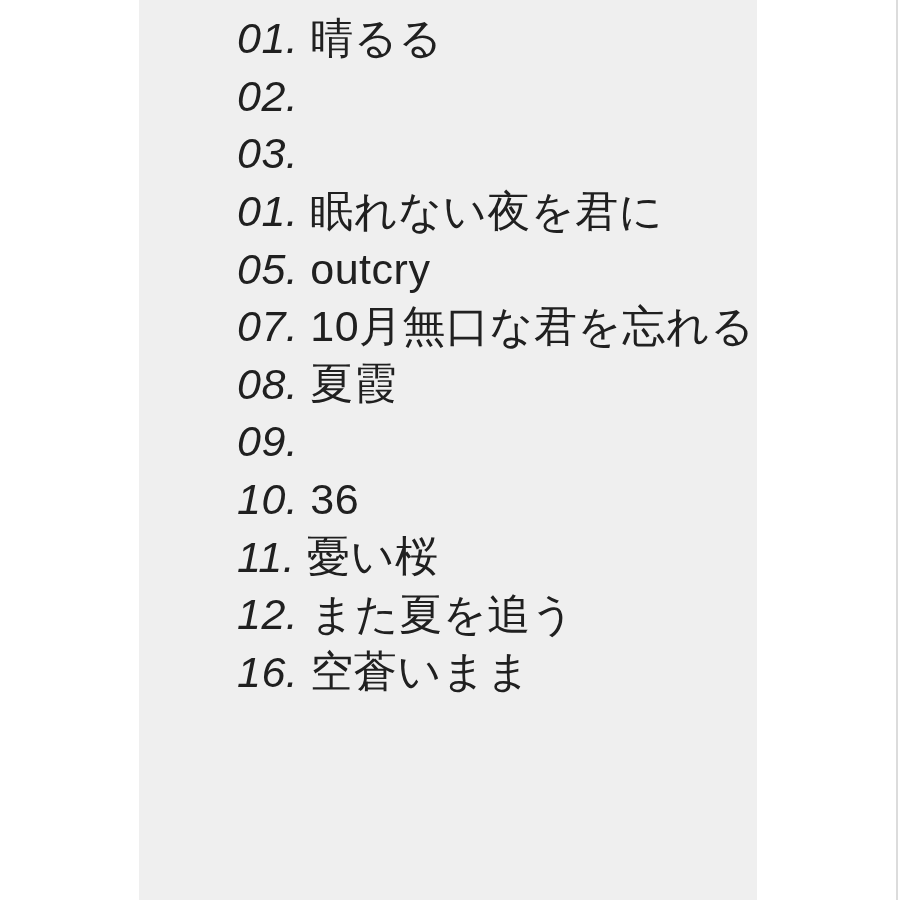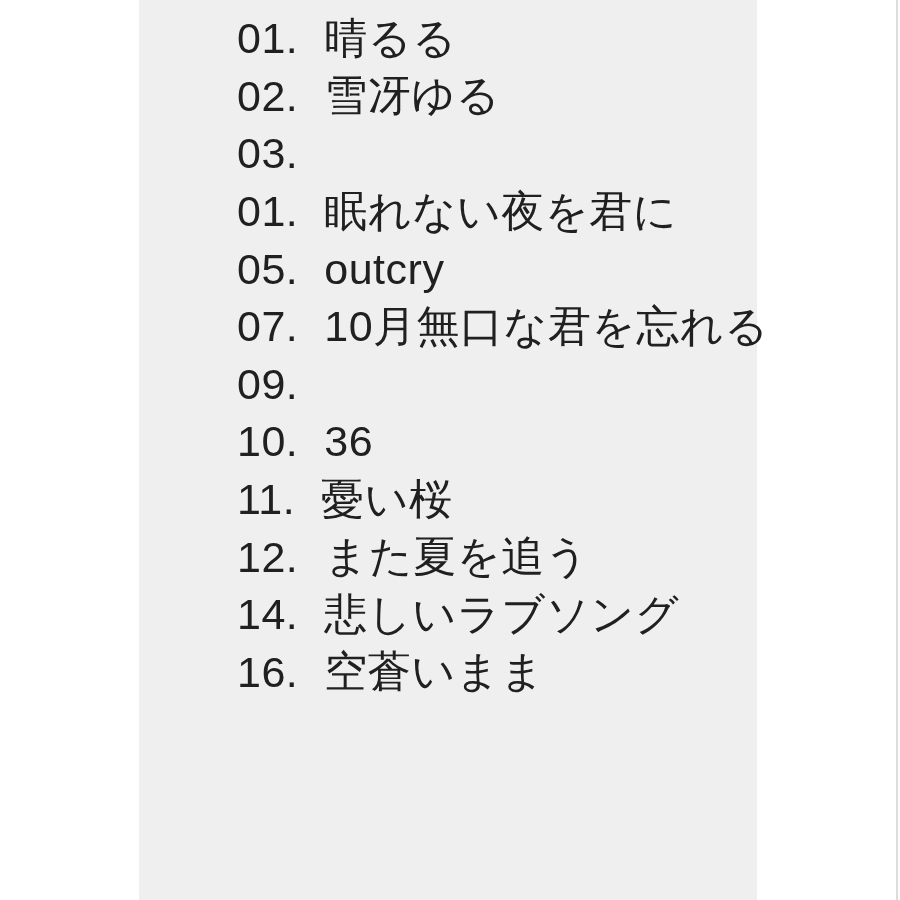--- a/index.html
+++ b/index.html
@@ -39,36 +39,36 @@
     height: 57.6px;
     display: flex;
     align-items: center;
     white-space: nowrap;
     font-size: 43px;
     font-weight: 400;
     color: #202020;
     letter-spacing: 0.5px;
   }
   .num {
-    margin-right: 26px;
+    margin-right: 12px;
+    font-style: italic;
   }
 </style>
 </head>
 <body>
 
 <div class="panel">
   <ol class="list">
   <li class="row">
     <span class="num">01.</span>
     <span class="title">晴るる</span>
   </li>
 
   <li class="row">
     <span class="num">02.</span>
-    <span class="title">雪冴ゆる</span>
   </li>
 
   <li class="row">
     <span class="num">03.</span>
   </li>
 
   <li class="row">
     <span class="num">01.</span>
     <span class="title">眠れない夜を君に</span>
   </li>
@@ -77,20 +77,24 @@
     <span class="num">05.</span>
     <span class="title">outcry</span>
   </li>
 
 
   <li class="row">
     <span class="num">07.</span>
     <span class="title">10月無口な君を忘れる</span>
   </li>
 
+  <li class="row">
+    <span class="num">08.</span>
+    <span class="title">夏霞</span>
+  </li>
 
   <li class="row">
     <span class="num">09.</span>
   </li>
 
   <li class="row">
     <span class="num">10.</span>
     <span class="title">36</span>
   </li>
 
@@ -98,24 +102,20 @@
     <span class="num">11.</span>
     <span class="title">憂い桜</span>
   </li>
 
   <li class="row">
     <span class="num">12.</span>
     <span class="title">また夏を追う</span>
   </li>
 
 
-  <li class="row">
-    <span class="num">14.</span>
-    <span class="title">悲しいラブソング</span>
-  </li>
 
 
   <li class="row">
     <span class="num">16.</span>
     <span class="title">空蒼いまま</span>
   </li>
 </ol>
 </div>
 <div class="edge-line"></div>
 

